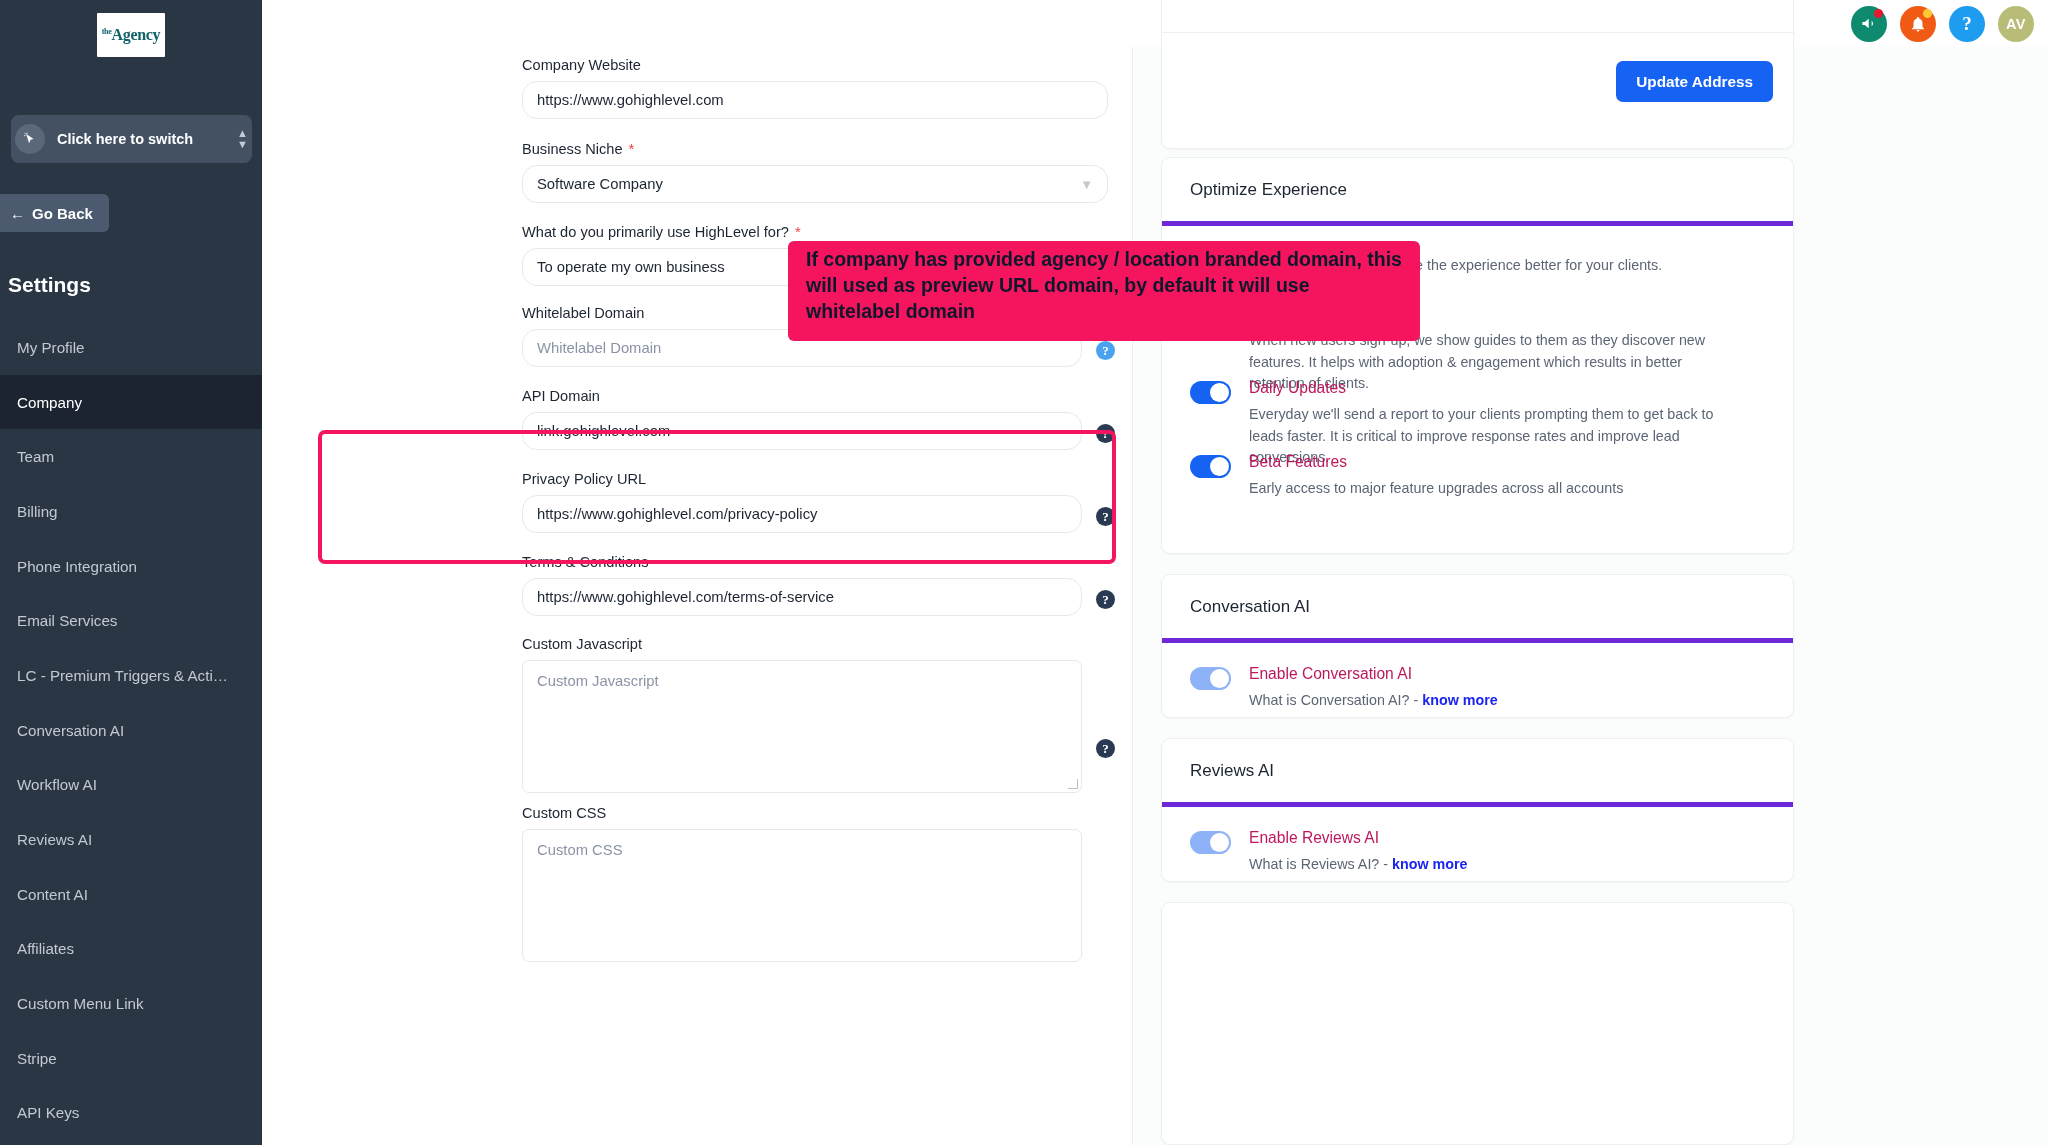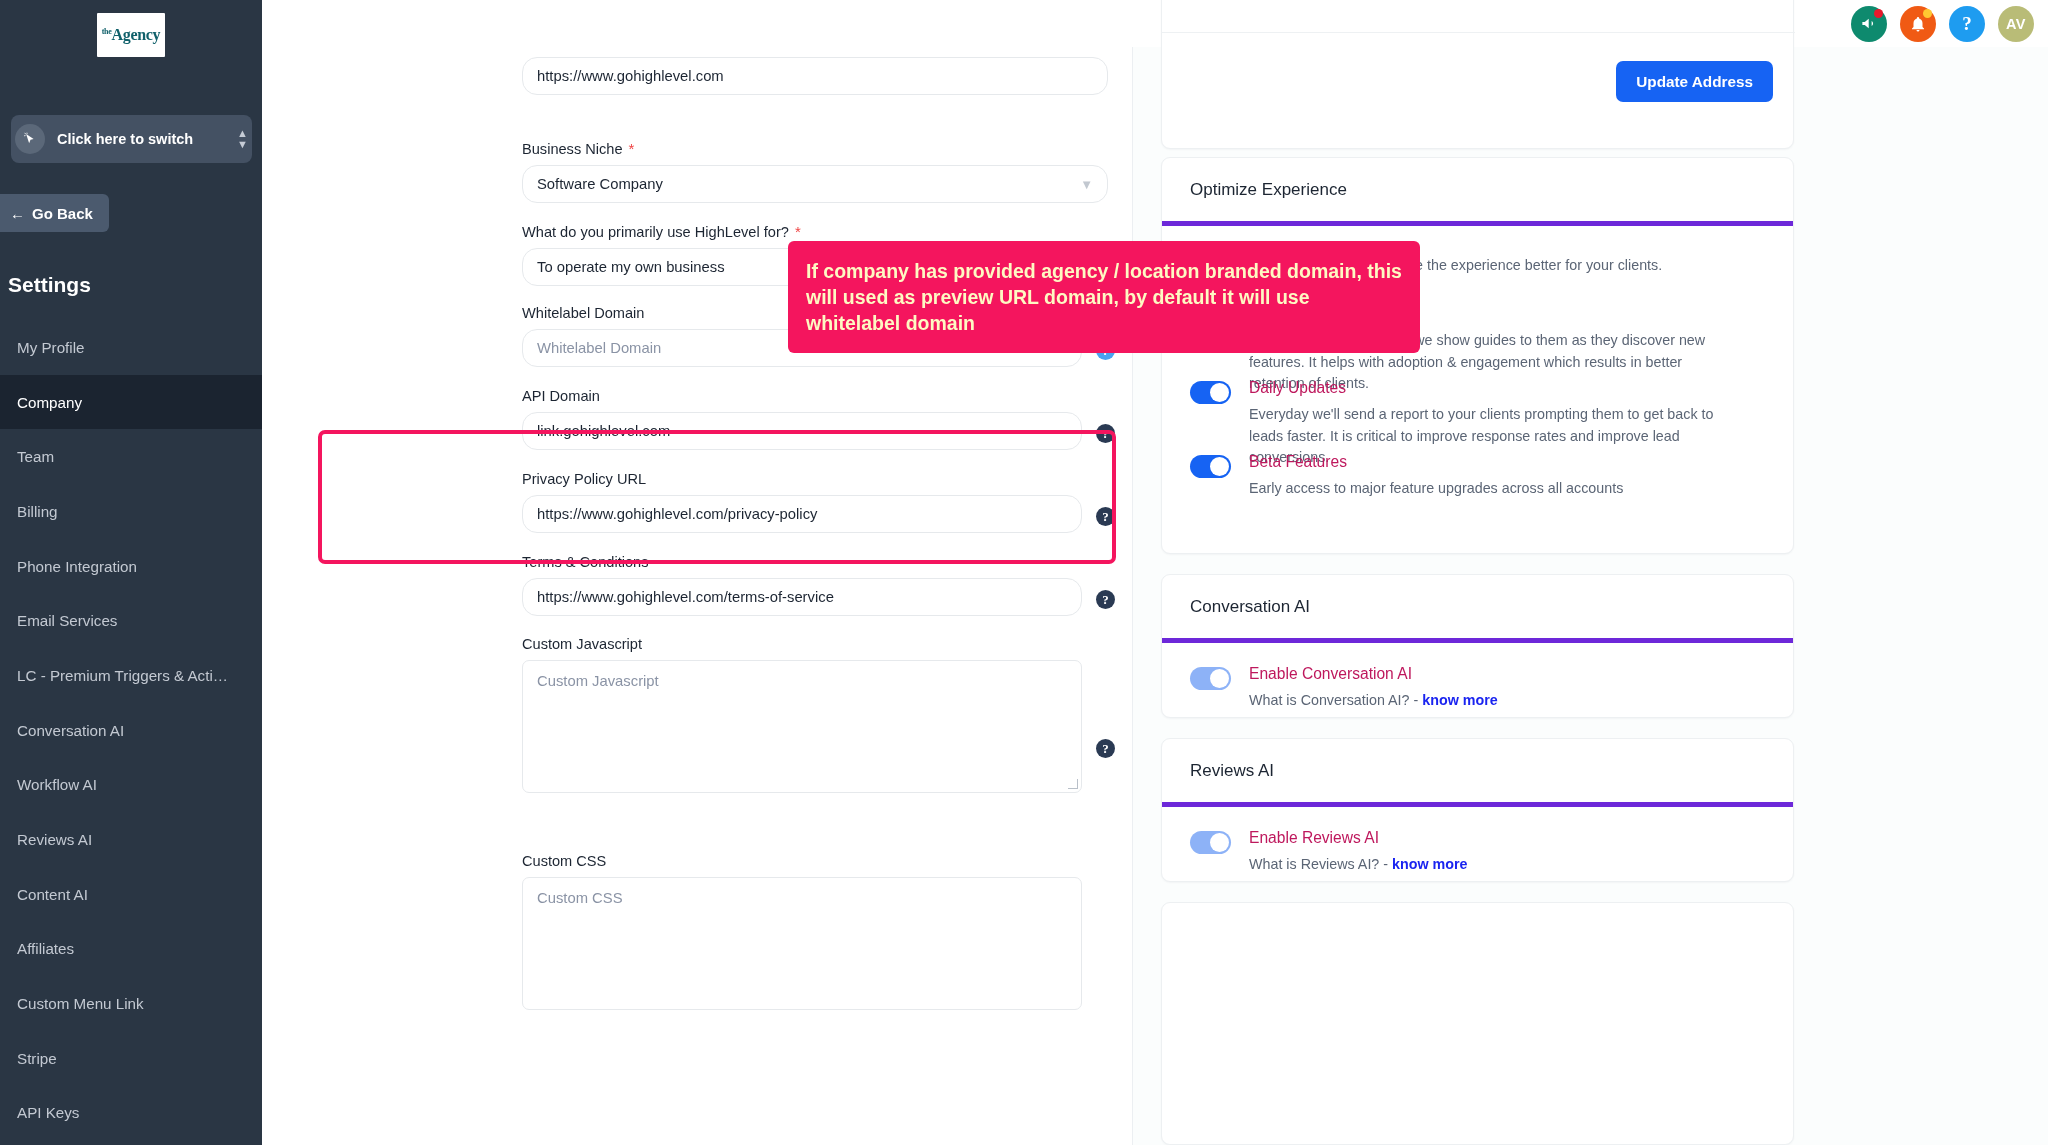--- a/index.html
+++ b/index.html
@@ -138,22 +138,22 @@
   .helpicon.blue { background: #4aa3f0; }
 
   
   .redbox {
     position: absolute; border: 4px solid #f4155e; border-radius: 7px;
     pointer-events: none;
   }
 
   
   .tooltip {
-    position: absolute; background: #f4155e; color: #fef9c3;
-    border-radius: 6px; padding: 18px 18px 16px 18px;
+    position: absolute; background: #f4155e; color: #0f172a;
+    border-radius: 6px; padding: 6px 18px 16px 18px;
     font-size: 19.5px; font-weight: bold; line-height: 1.33;
     z-index: 50;
   }
 
   
   .rightcol {
     position: absolute; left: 871px; top: 47px;
     width: 915px; height: 1098px; background: #fbfdfd;
   }
   .card {
@@ -294,20 +294,23 @@
       <div class="topicon" style="background:#b9bc77;font-size:14.5px;letter-spacing:0.5px;">
         <span>AV</span>
       </div>
     </div>
 
     <div class="col-sep"></div>
 
     <div class="formcol">
 
       <div class="field" style="top:10px;width:590px;">
+        <div class="flabel">
+            <span>Company Website</span>
+          </div>
         <div class="finput" style="width:586px;">
           <span>https://www.gohighlevel.com</span>
         </div>
       </div>
 
       <div class="field" style="top:93px;width:590px;">
         <div class="flabel">
           <span>Business Niche</span>
           <span class="req">*</span>
         </div>
@@ -371,21 +374,21 @@
         <div class="flabel">
             <span>Custom Javascript</span>
           </div>
         <div class="ftextarea" style="width:560px;height:133px;">
           <span>Custom Javascript</span>
           <span class="resize-grip"></span>
         </div>
         <div class="helpicon dark" style="left:574px;top:103px;">?</div>
       </div>
 
-      <div class="field" style="top:806px;width:590px;">
+      <div class="field" style="top:758px;width:590px;">
         <div class="flabel">
             <span>Custom CSS</span>
           </div>
         <div class="ftextarea" style="width:560px;height:133px;">
           <span>Custom CSS</span>
         </div>
       </div>
     </div>
 
     <div class="rightcol">

